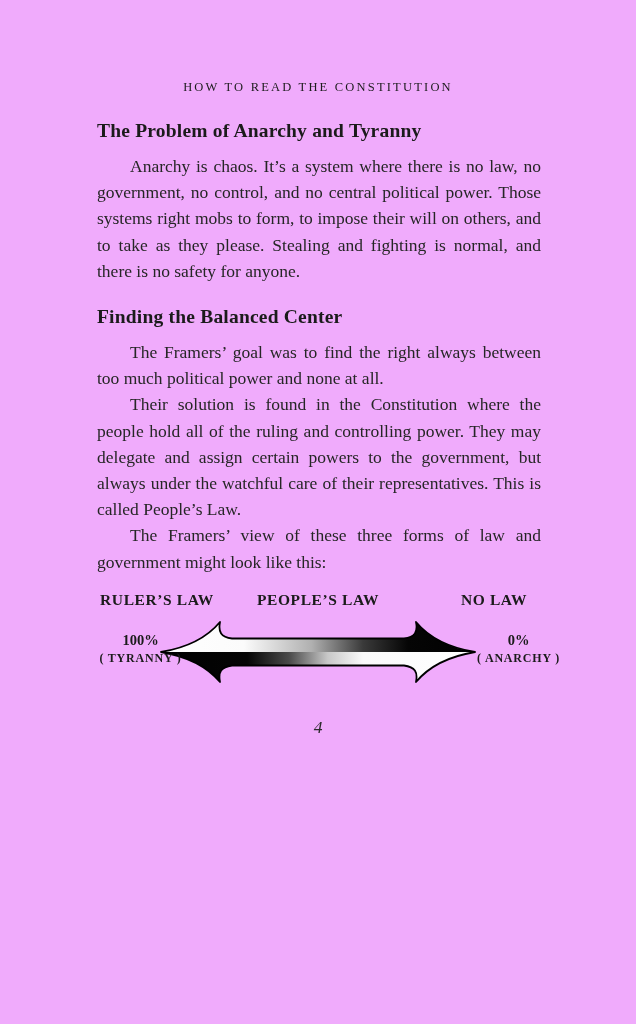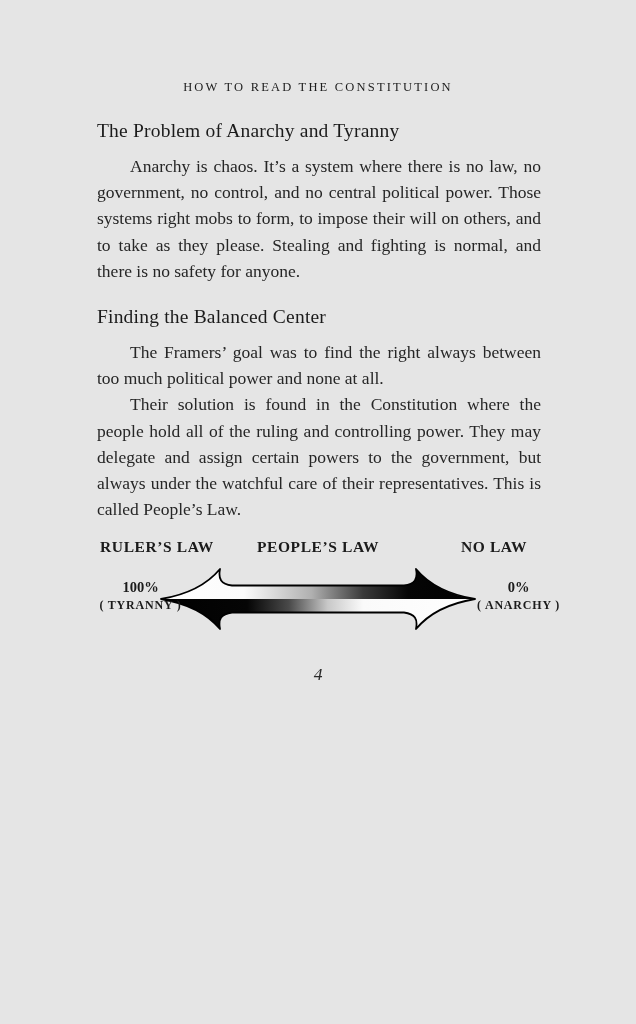--- a/index.html
+++ b/index.html
@@ -1,20 +1,20 @@
 <!DOCTYPE html>
 <html><head>
 <meta charset="utf-8">
 <style>
   html, body { margin: 0; padding: 0; background: #ffffff; }
   .page {
     position: relative;
     width: 636px;
     height: 1024px;
-    background: #e5e5e5;
+    background: #f0abfc;
     box-sizing: border-box;
     padding-top: 80px;
     font-family: "Liberation Serif", "DejaVu Serif", serif;
     color: #242424;
     overflow: hidden;
   }
   .running-head {
     text-align: center;
     font-size: 12.5px;
     letter-spacing: 2.2px;
@@ -25,21 +25,21 @@
   .body-text {
     width: 444px;
     margin-left: 97px;
     font-size: 17.5px;
     line-height: 26.2px;
     text-align: justify;
   }
   .body-text p { margin: 0; text-indent: 33px; color: #262626; }
   .section-heading {
     font-size: 19.5px;
-    font-weight: 400;
+    font-weight: 700;
     line-height: 27px;
     letter-spacing: 0.2px;
     margin: 19px 0 9px 0;
     color: #1b1b1b;
     text-align: left;
   }
   .diagram { position: relative; margin-top: 12px; height: 104px; width: 636px; }
   .diagram-label {
     position: absolute;
     top: 4px;
@@ -89,20 +89,21 @@
 
     <p>Anarchy is chaos. It’s a system where there is no law, no government, no control, and no central political power. Those systems right mobs to form, to impose their will on others, and to take as they please. Stealing and fighting is normal, and there is no safety for anyone.</p>
 
 
     <h2 class="section-heading">Finding the Balanced Center</h2>
 
     <p>The Framers’ goal was to find the right always between too much political power and none at all.</p>
 
     <p>Their solution is found in the Constitution where the people hold all of the ruling and controlling power. They may delegate and assign certain powers to the government, but always under the watchful care of their representatives. This is called People’s Law.</p>
 
+    <p>The Framers’ view of these three forms of law and government might look like this:</p>
   </div>
 
   <div class="diagram">
     <span class="diagram-label lbl-rulers">RULER’S LAW</span>
     <span class="diagram-label lbl-peoples">PEOPLE’S LAW</span>
     <span class="diagram-label lbl-nolaw">NO LAW</span>
 
     <svg class="arrow-svg" width="322" height="76" viewBox="0 0 322 76">
       <defs>
         <linearGradient id="gt" x1="0" y1="0" x2="1" y2="0">

